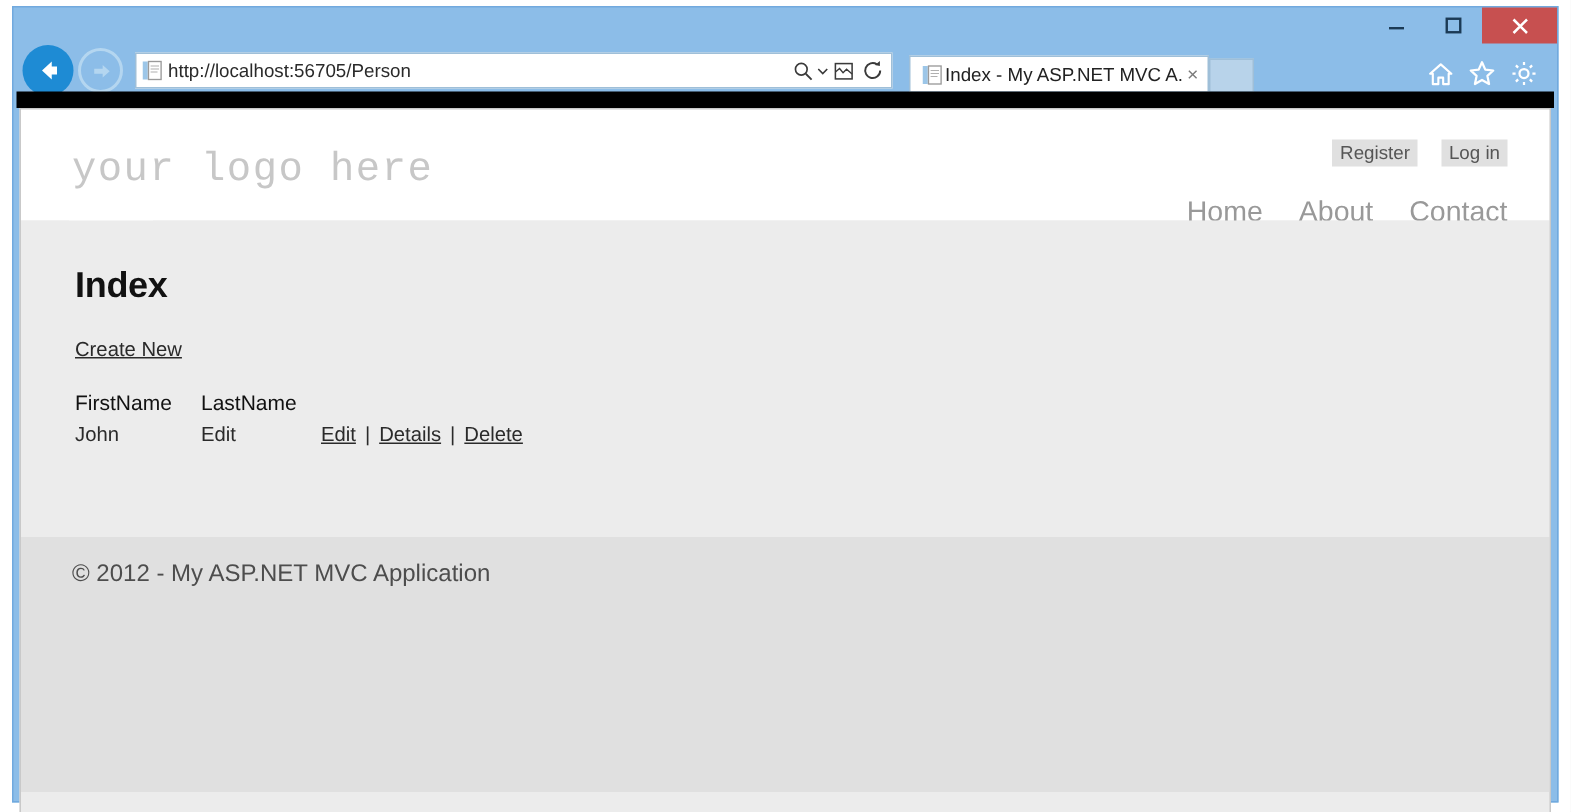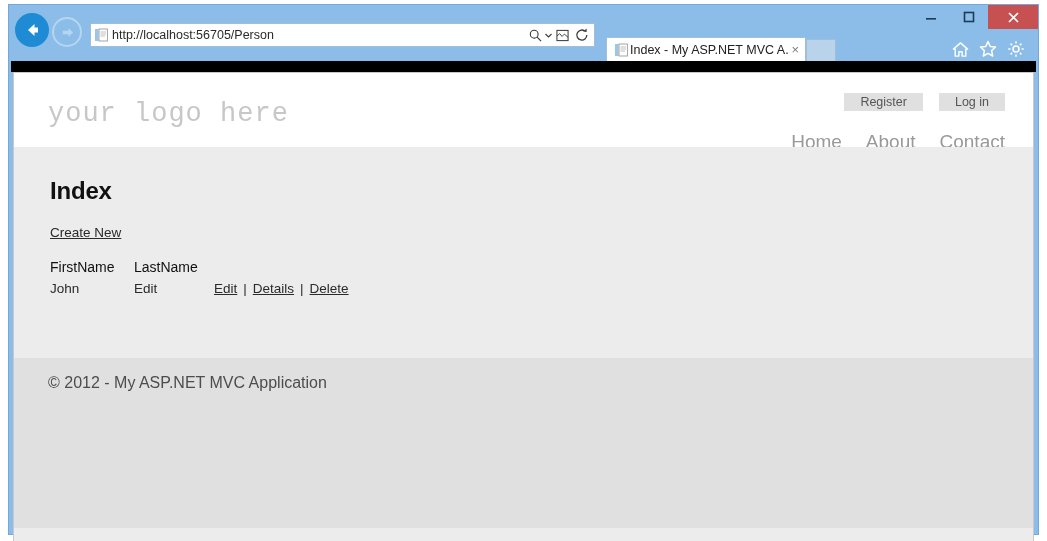--- a/index.html
+++ b/index.html
@@ -51,25 +51,25 @@
   .winbtn.close {
     width: 50px;
     background: #c75050;
   }
   .winbtn.close svg { display:block; }
 
   
   .navbar {
     position: absolute;
     left: 0;
-    top: 6px;
+    top: 24px;
     width: 100%;
     height: 36px;
     display: flex;
-    align-items: flex-end;
+    align-items: center;
   }
   .nav-back {
     width: 34px; height: 34px;
     margin-left: 6px;
     border-radius: 50%;
     background: #1e8bd4;
     display: flex; align-items: center; justify-content: center;
     flex: 0 0 auto;
     cursor: pointer;
   }
@@ -244,21 +244,21 @@
     top: 20px;
     display: flex;
     align-items: center;
     gap: 16px;
   }
   .account-links a {
     font-size: 12.5px;
     color: #555555;
     text-decoration: none;
     background: #e0e0e0;
-    padding: 2px 16px;
+    padding: 2px 5px;
   }
   .mainnav {
     position: absolute;
     right: 28px;
     top: 58px;
     display: flex;
     align-items: center;
     gap: 24px;
   }
   .mainnav a {

